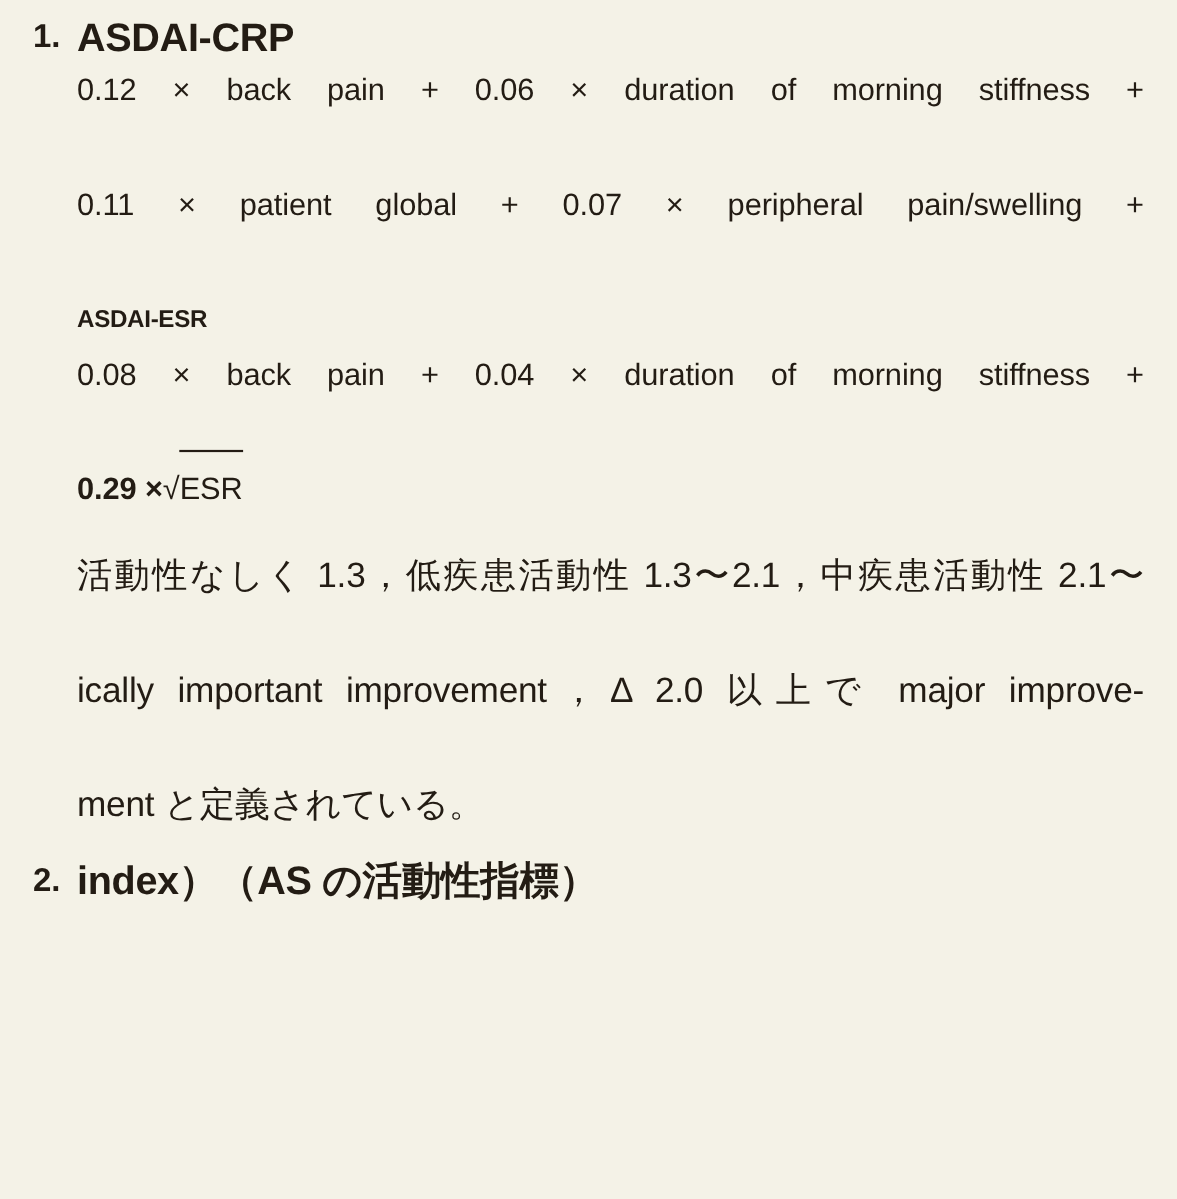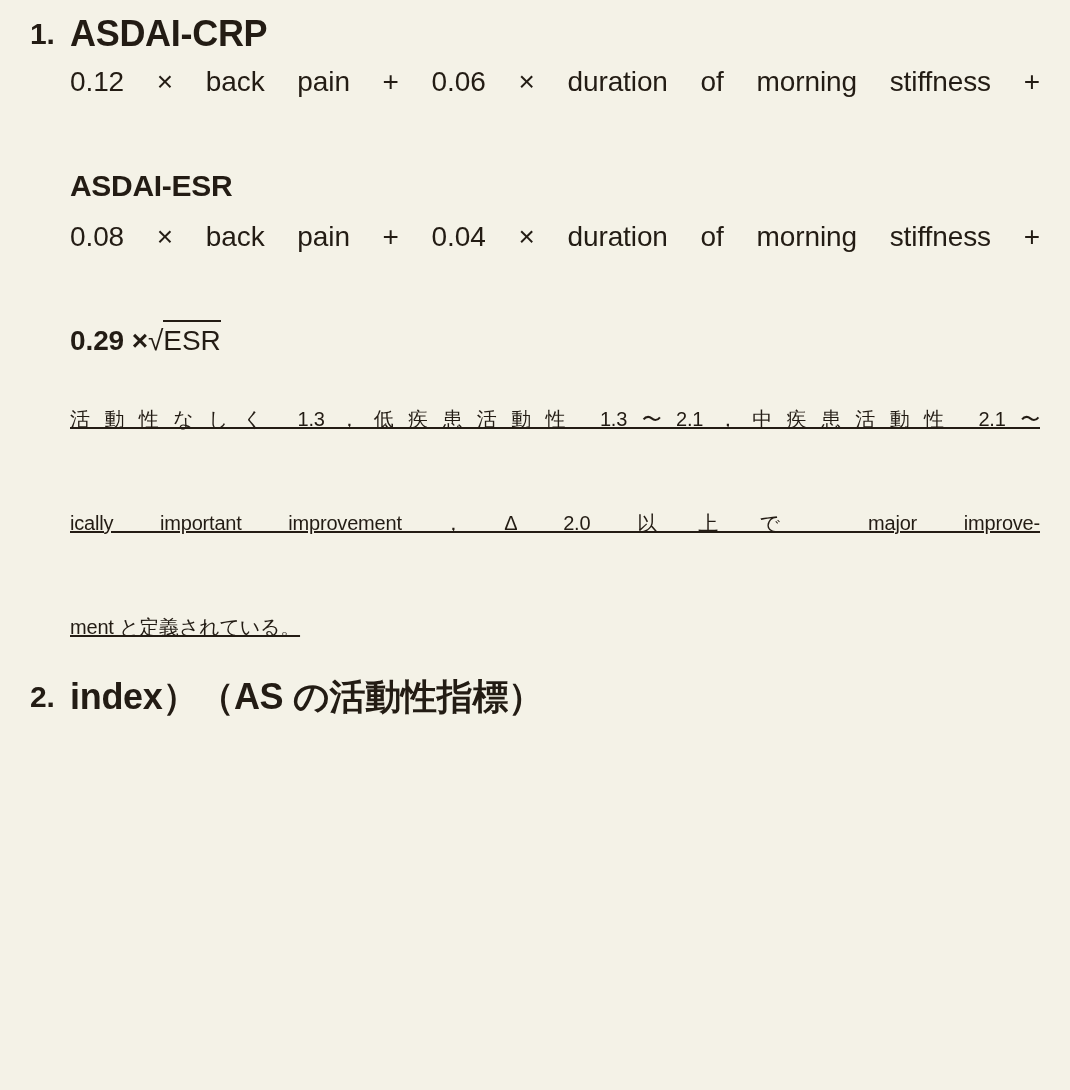--- a/index.html
+++ b/index.html
@@ -46,36 +46,35 @@
 
   .sec-title {
     font-size: 36px;
     font-weight: bold;
     line-height: 44px;
     letter-spacing: -0.3px;
     margin: 0;
   }
 
   .sub-title {
-    font-size: 30px;
+    font-size: 22px;
     font-weight: bold;
     line-height: 51px;
     letter-spacing: -0.3px;
     margin: 0;
   }
 
   
   .para {
-    font-size: 20px;
+    font-size: 32px;
     line-height: 52px;
     letter-spacing: -0.2px;
     margin: 0;
     text-align: justify;
     text-justify: inter-character;
-    text-decoration: underline;
   }
   .para.gap {
     margin-top: 26px;
   }
 
   .formula {
     font-size: 28px;
     line-height: 52px;
     letter-spacing: -0.1px;
     margin: 0;
@@ -85,36 +84,37 @@
   
   .formula.stretch:after,
   .para.stretch:after {
     content: "";
     display: inline-block;
     width: 100%;
   }
 
   .radical {
     border-top: 2px solid #231c14;
-    padding-top: 3px;
+    padding-top: 18px;
   }
 
   .nowrap { white-space: nowrap; font-weight: bold; }
 </style>
 </head>
 <body>
 
 <div class="page">
 
   <div class="section">
     <span class="sec-num">1.</span>
 
     <h2 class="sec-title">ASDAI-CRP</h2>
 
     <p class="formula stretch">0.12 × back pain + 0.06 × duration of morning stiffness +</p>
+    <p class="formula stretch">0.11 × patient global + 0.07 × peripheral pain/swelling +</p>
 
     <h3 class="sub-title">ASDAI-ESR</h3>
 
     <p class="formula stretch">0.08 × back pain + 0.04 × duration of morning stiffness +</p>
 
     <p class="formula">
       <span class="nowrap">0.29 ×</span><span>√</span><span class="radical">ESR</span>
     </p>
 
     <p class="para gap stretch">活動性なしく 1.3，低疾患活動性 1.3〜2.1，中疾患活動性 2.1〜</p>

